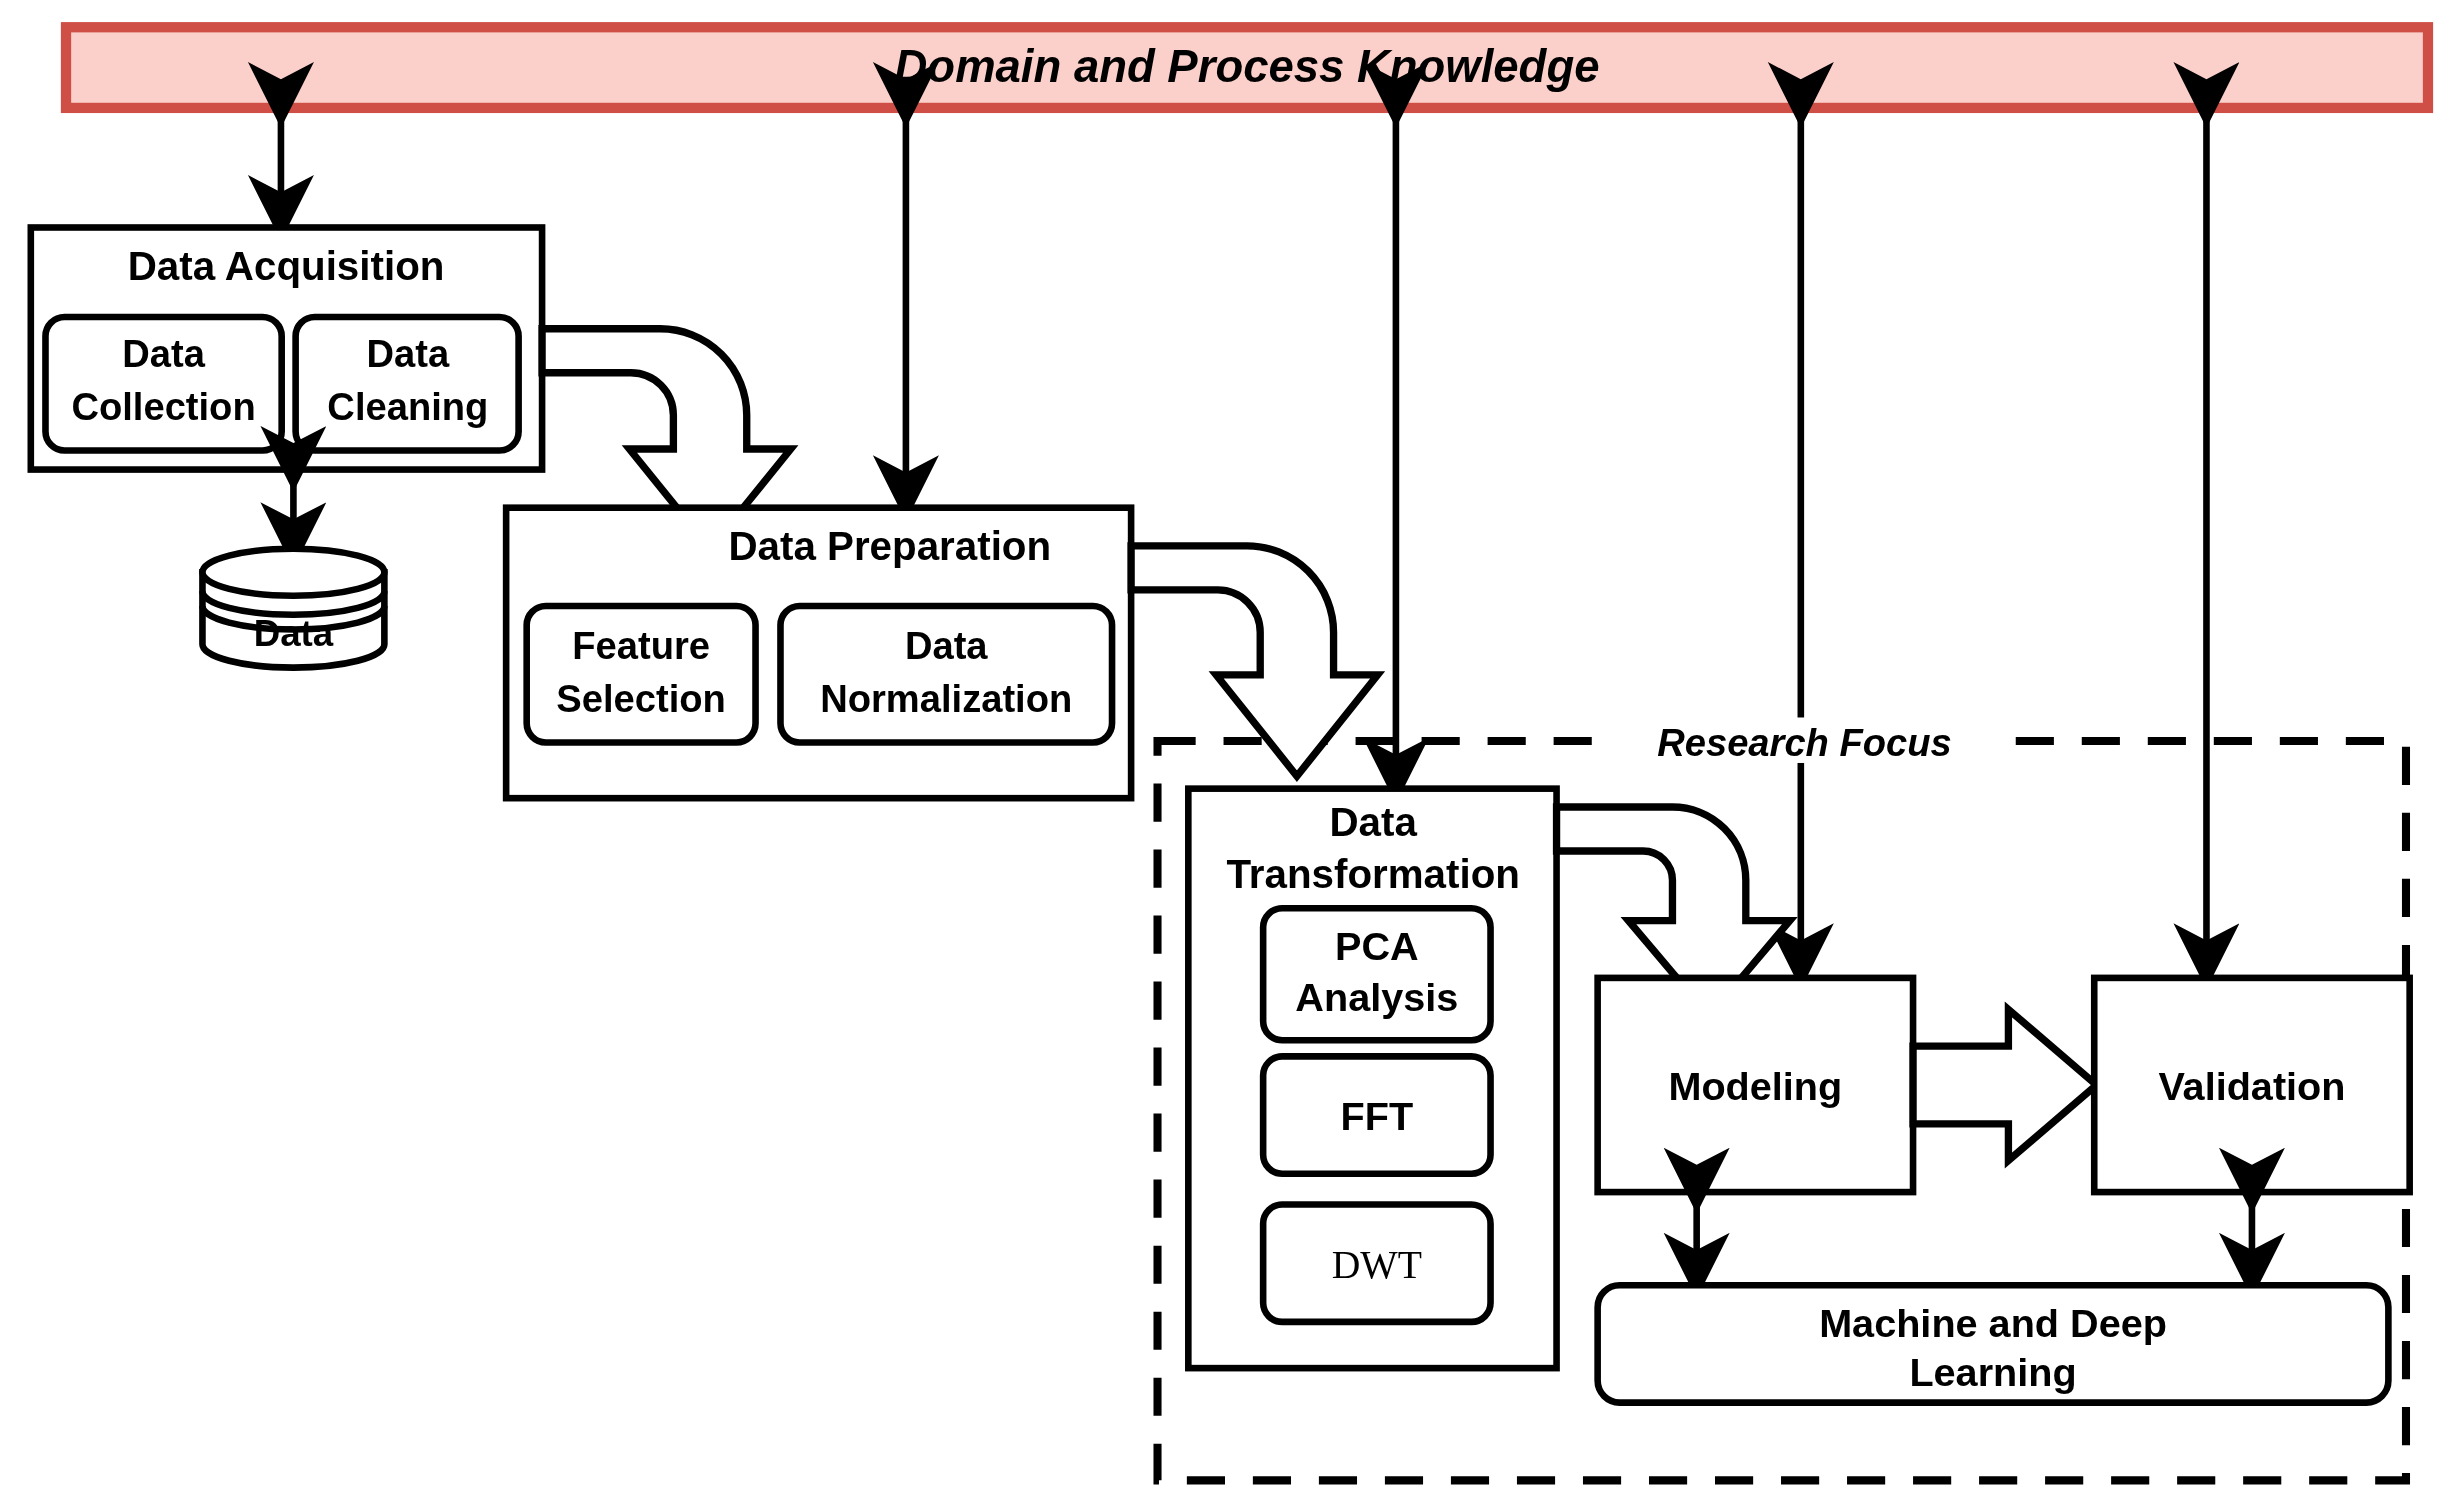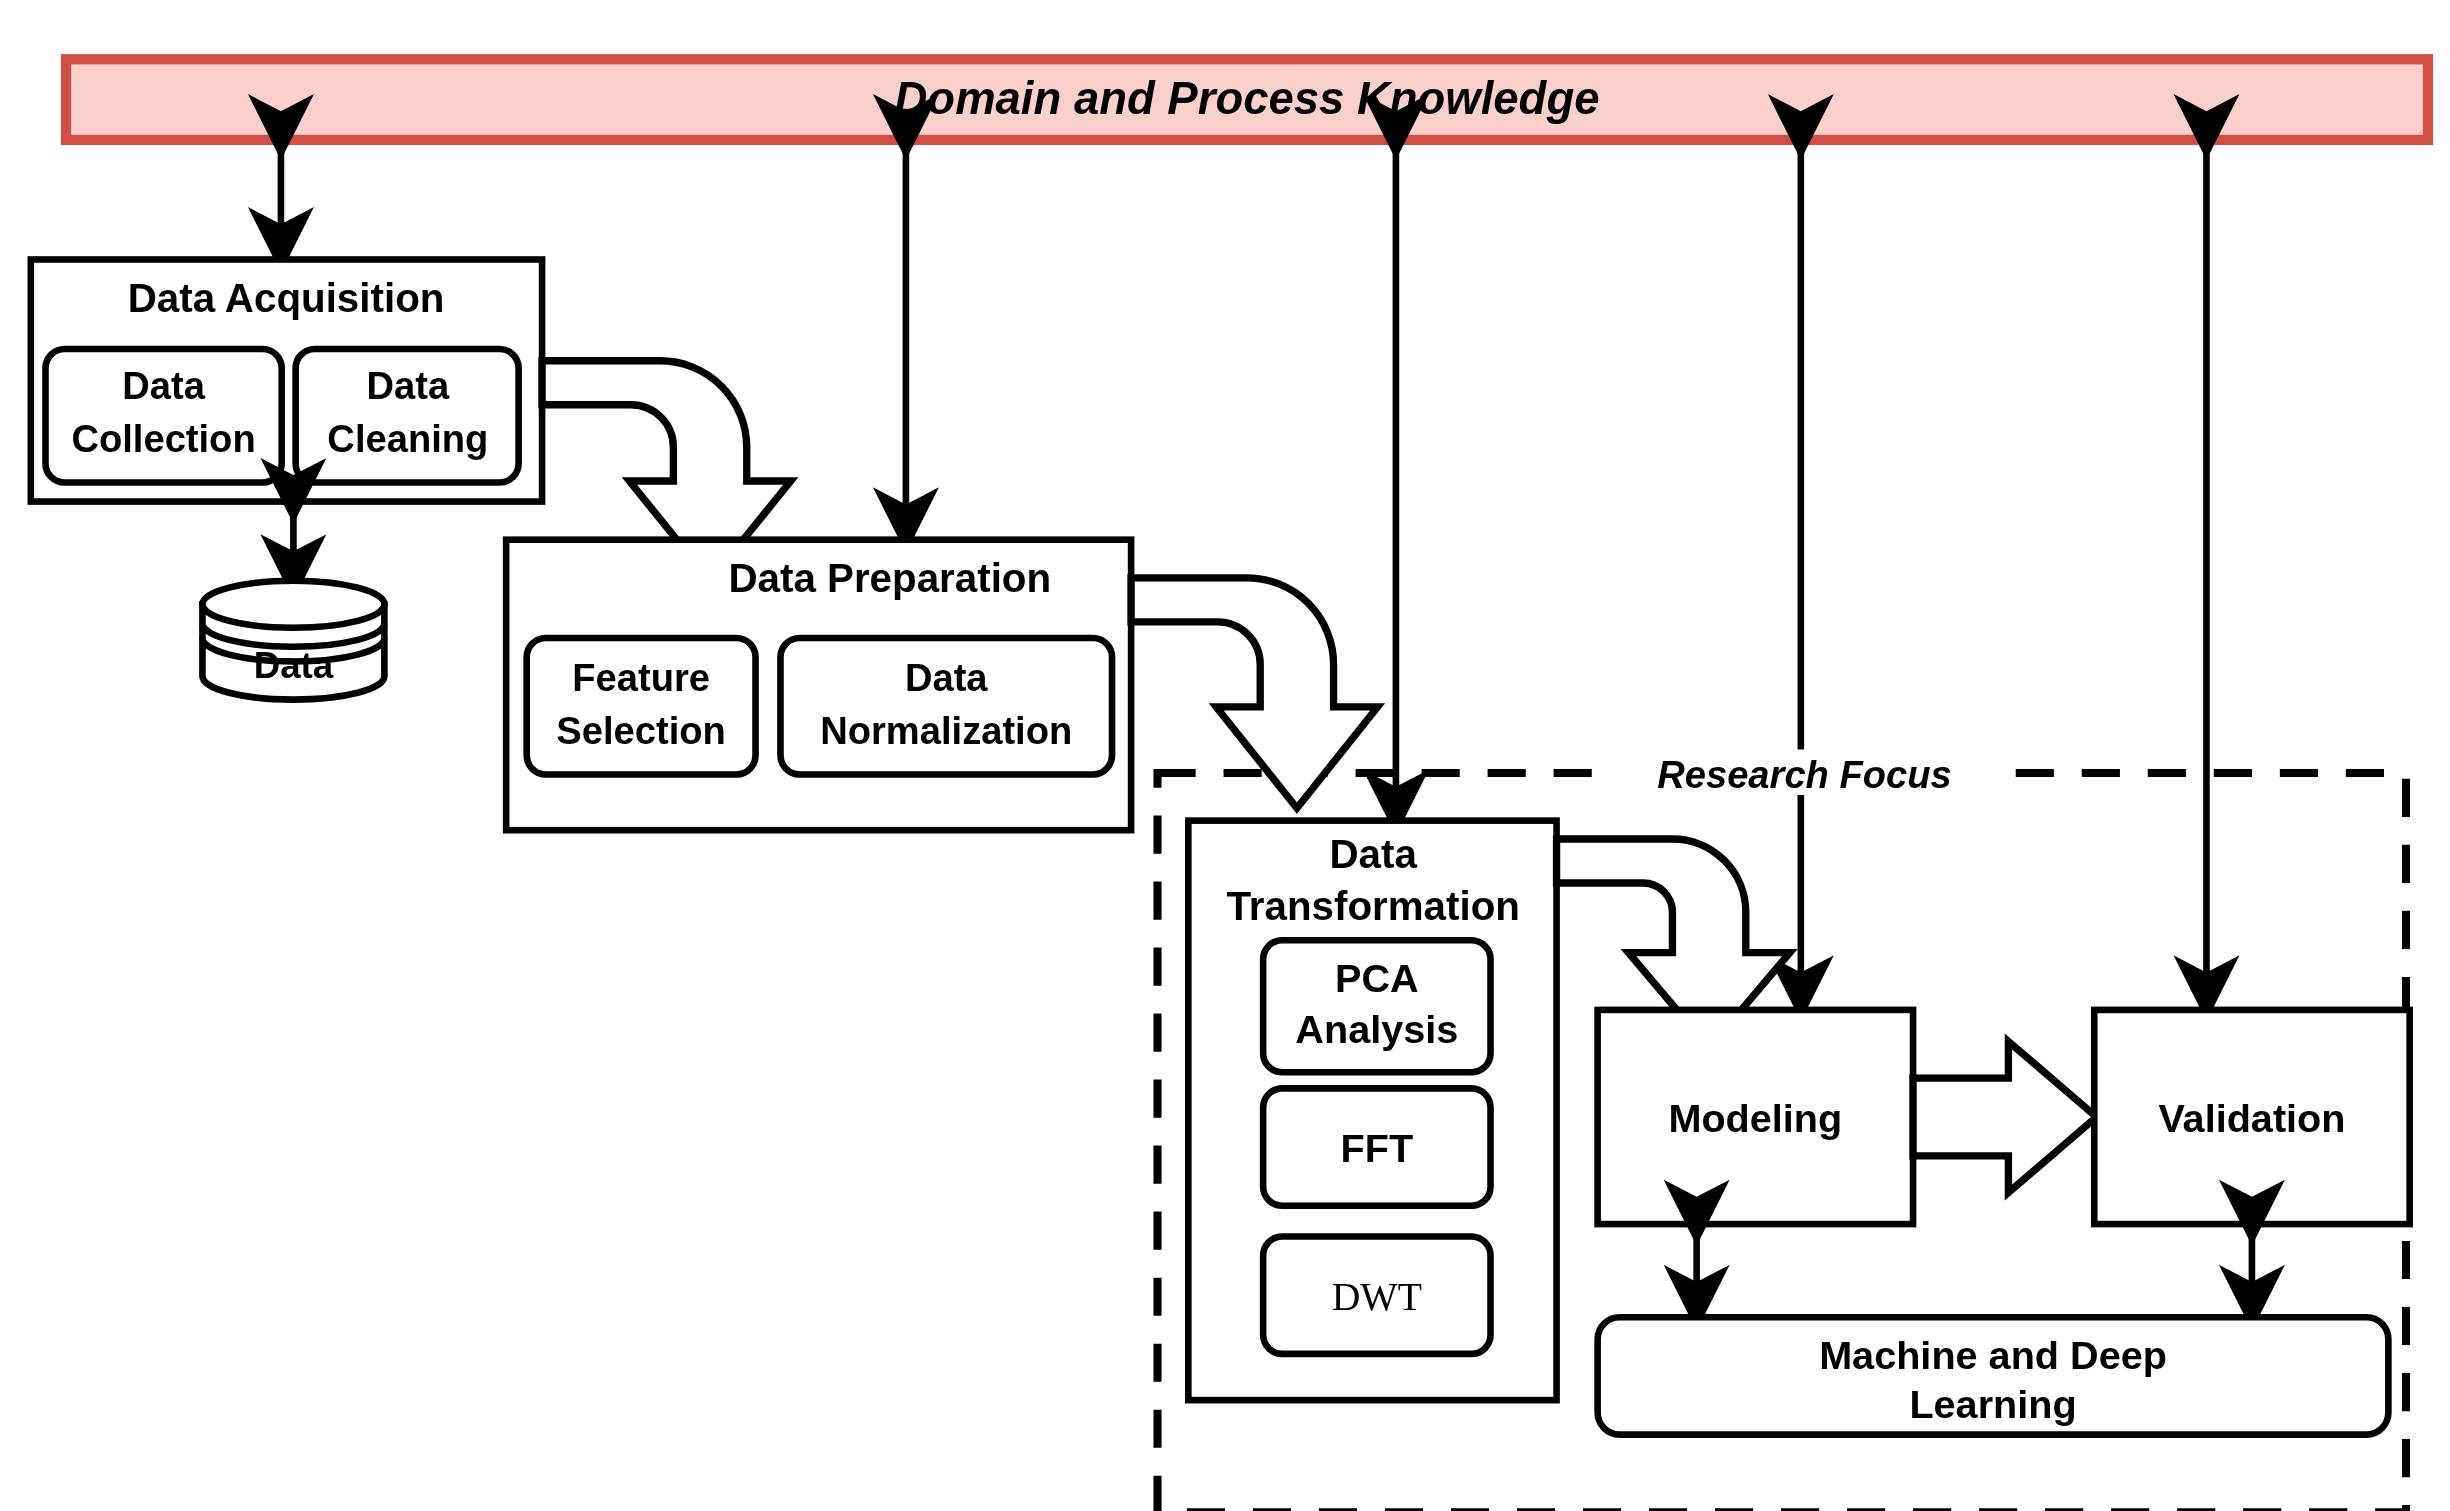--- a/index.html
+++ b/index.html
@@ -1,18 +1,18 @@
 <!DOCTYPE html>
 <html style="font-size:11.7px"><head>
 <meta charset="utf-8">
 <style>
   html,body{margin:0;padding:0;background:#ffffff;}
   body{width:2450px;height:1512px;overflow:hidden;
        font-family:"Liberation Sans", sans-serif;}
-  #stage{position:relative;width:2450px;height:1192px;margin-top:32px;}
+  #stage{position:relative;width:2450px;height:1192px;}
   svg#diagram{position:absolute;left:0;top:0;width:2450px;height:1512px;}
 
   
   .t-banner{font-family:"Liberation Sans",sans-serif;font-weight:bold;font-style:italic;
             font-size:62px;fill:#000;}
   .t-head{font-family:"Liberation Sans",sans-serif;font-weight:bold;font-size:55px;fill:#000;}
   .t-sub{font-family:"Liberation Sans",sans-serif;font-weight:bold;font-size:52px;fill:#000;}
   .t-box{font-family:"Liberation Sans",sans-serif;font-weight:bold;font-size:54px;fill:#000;}
   .t-serif{font-family:"Liberation Serif",serif;font-weight:normal;font-size:54px;fill:#000;}
   .t-focus{font-family:"Liberation Sans",sans-serif;font-weight:bold;font-style:italic;

